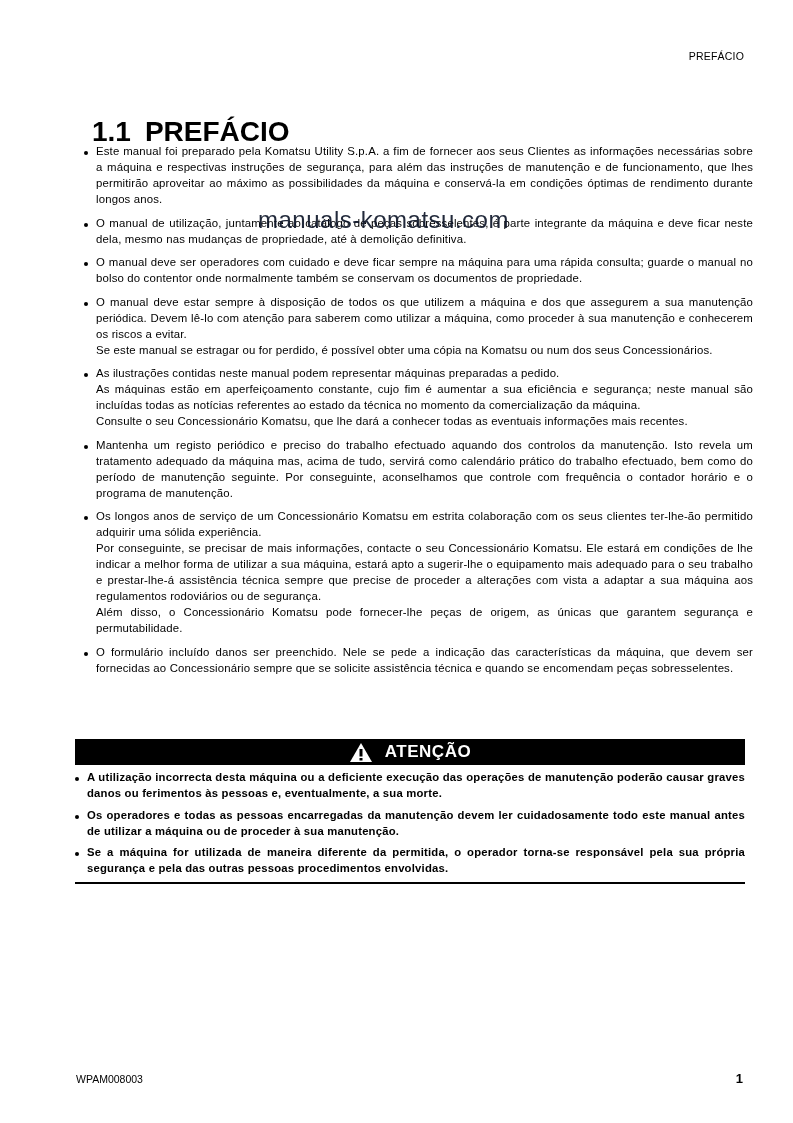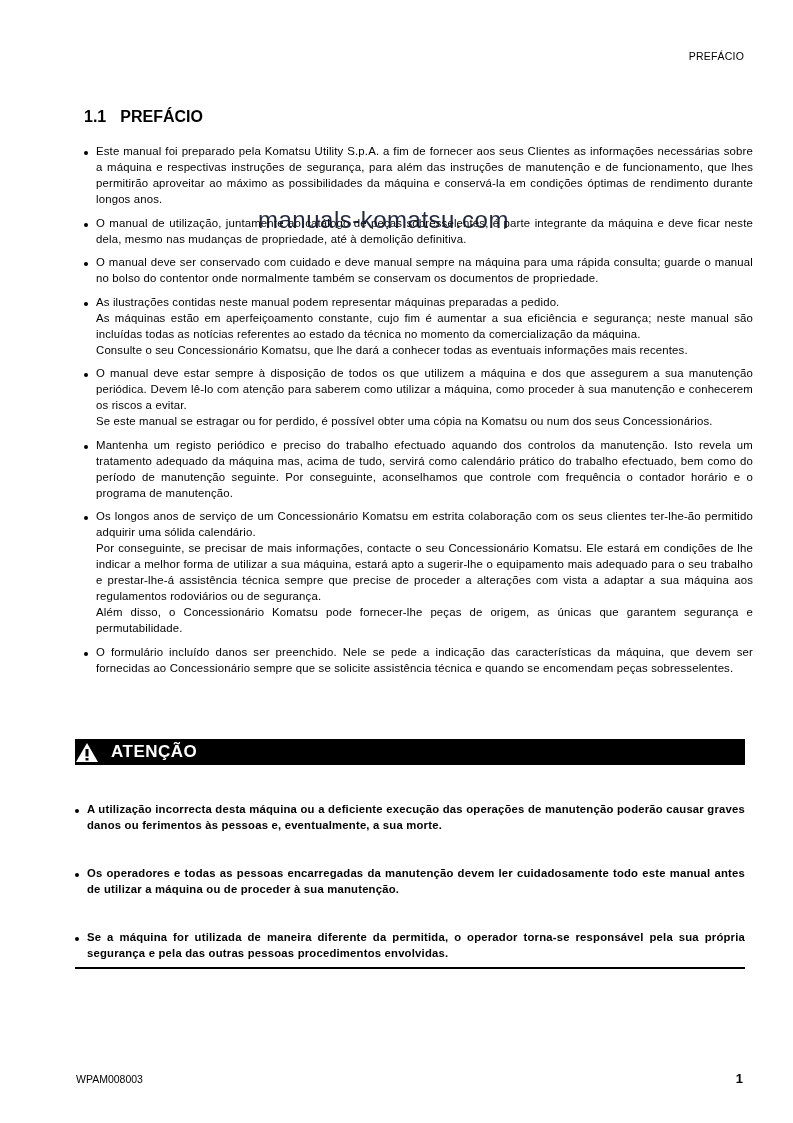--- a/index.html
+++ b/index.html
@@ -1,33 +1,33 @@
 <!DOCTYPE html>
 <html><head>
 <meta charset="utf-8">
 <style>
   html, body { margin:0; padding:0; background:#ffffff; }
   body { width:793px; height:1123px; position:relative; overflow:hidden;
          font-family:"Liberation Sans", sans-serif; color:#000; }
   .running-head { position:absolute; top:50px; right:49px; font-size:10.5px; letter-spacing:0.2px; }
-  .section-title { position:absolute; top:100px; left:76px; font-size:16px; font-weight:bold; margin:8px; }
+  .section-title { position:absolute; top:100px; left:76px; font-size:28px; font-weight:bold; margin:16px; }
   .section-title .num { margin-right:14px; }
   .body-list { position:absolute; top:135px; left:76px; width:669px; margin:8px; padding:0; list-style:none; }
   .body-list li { position:relative; padding-left:12px; font-size:11.4px; line-height:16px;
                   text-align:justify; margin-bottom:7.5px; letter-spacing:0.15px; }
   .body-list li::before { content:""; position:absolute; left:0; top:8px; width:4px; height:4px;
                           border-radius:50%; background:#000; }
   .para-line { display:block; }
   .warn-box { position:absolute; top:739px; left:75px; width:670px; }
   .warn-header { background:#000; color:#fff; height:26px; display:flex; align-items:center;
-                 font-weight:bold; font-size:17px; letter-spacing:0.5px; }
+                 justify-content:center; font-weight:bold; font-size:17px; letter-spacing:0.5px; }
   .warn-header svg { margin-right:12px; }
   .warn-list { list-style:none; margin:0; padding:4px 0 0 0; }
   .warn-list li { position:relative; padding-left:12px; font-size:11.3px; font-weight:bold;
-                  line-height:16px; text-align:justify; margin-bottom:5.5px; letter-spacing:0.2px;margin-top:32px; }
+                  line-height:16px; text-align:justify; margin-bottom:5.5px; letter-spacing:0.2px; }
   .warn-list li::before { content:""; position:absolute; left:0; top:8px; width:4px; height:4px;
                           border-radius:50%; background:#000; }
   .warn-rule { height:2px; background:#000; margin-top:4px; }
   .watermark { position:absolute; top:206px; left:258px; font-size:24px; color:#0f172a;
                letter-spacing:0.5px; opacity:0.92; }
   .footer-code { position:absolute; top:1073px; left:76px; font-size:10.5px;text-align:center; }
   .page-number { position:absolute; top:1071px; right:50px; font-size:13px; font-weight:bold; }
 </style>
 </head>
 <body>
@@ -37,36 +37,36 @@
 <h1 class="section-title"><span class="num">1.1</span><span>PREFÁCIO</span></h1>
 
 <ul class="body-list">
   <li>
       <span class="para-line">Este manual foi preparado pela Komatsu Utility S.p.A. a fim de fornecer aos seus Clientes as informações necessárias sobre a máquina e respectivas instruções de segurança, para além das instruções de manutenção e de funcionamento, que lhes permitirão aproveitar ao máximo as possibilidades da máquina e conservá-la em condições óptimas de rendimento durante longos anos.</span>
     </li>
   <li>
       <span class="para-line">O manual de utilização, juntamente ao catálogo de peças sobresselentes, é parte integrante da máquina e deve ficar neste dela, mesmo nas mudanças de propriedade, até à demolição definitiva.</span>
     </li>
   <li>
-      <span class="para-line">O manual deve ser conservado com cuidado e deve manual sempre na máquina para uma rápida consulta; guarde o manual no bolso do contentor onde normalmente também se conservam os documentos de propriedade.</span>
+      <span class="para-line">O manual deve ser operadores com cuidado e deve ficar sempre na máquina para uma rápida consulta; guarde o manual no bolso do contentor onde normalmente também se conservam os documentos de propriedade.</span>
     </li>
+  <li>
+    <span class="para-line">O manual deve estar sempre à disposição de todos os que utilizem a máquina e dos que assegurem a sua manutenção periódica. Devem lê-lo com atenção para saberem como utilizar a máquina, como proceder à sua manutenção e conhecerem os riscos a evitar.</span>
+    <span class="para-line">Se este manual se estragar ou for perdido, é possível obter uma cópia na Komatsu ou num dos seus Concessionários.</span>
+  </li>
   <li>
     <span class="para-line">As ilustrações contidas neste manual podem representar máquinas preparadas a pedido.</span>
     <span class="para-line">As máquinas estão em aperfeiçoamento constante, cujo fim é aumentar a sua eficiência e segurança; neste manual são incluídas todas as notícias referentes ao estado da técnica no momento da comercialização da máquina.</span>
     <span class="para-line">Consulte o seu Concessionário Komatsu, que lhe dará a conhecer todas as eventuais informações mais recentes.</span>
   </li>
   <li>
-    <span class="para-line">O manual deve estar sempre à disposição de todos os que utilizem a máquina e dos que assegurem a sua manutenção periódica. Devem lê-lo com atenção para saberem como utilizar a máquina, como proceder à sua manutenção e conhecerem os riscos a evitar.</span>
-    <span class="para-line">Se este manual se estragar ou for perdido, é possível obter uma cópia na Komatsu ou num dos seus Concessionários.</span>
-  </li>
-  <li>
       <span class="para-line">Mantenha um registo periódico e preciso do trabalho efectuado aquando dos controlos da manutenção. Isto revela um tratamento adequado da máquina mas, acima de tudo, servirá como calendário prático do trabalho efectuado, bem como do período de manutenção seguinte. Por conseguinte, aconselhamos que controle com frequência o contador horário e o programa de manutenção.</span>
     </li>
   <li>
-    <span class="para-line">Os longos anos de serviço de um Concessionário Komatsu em estrita colaboração com os seus clientes ter-lhe-ão permitido adquirir uma sólida calendário.</span>
+    <span class="para-line">Os longos anos de serviço de um Concessionário Komatsu em estrita colaboração com os seus clientes ter-lhe-ão permitido adquirir uma sólida experiência.</span>
     <span class="para-line">Por conseguinte, se precisar de mais informações, contacte o seu Concessionário Komatsu. Ele estará em condições de lhe indicar a melhor forma de utilizar a sua máquina, estará apto a sugerir-lhe o equipamento mais adequado para o seu trabalho e prestar-lhe-á assistência técnica sempre que precise de proceder a alterações com vista a adaptar a sua máquina aos regulamentos rodoviários ou de segurança.</span>
     <span class="para-line">Além disso, o Concessionário Komatsu pode fornecer-lhe peças de origem, as únicas que garantem segurança e permutabilidade.</span>
   </li>
   <li>
       <span class="para-line">O formulário incluído danos ser preenchido. Nele se pede a indicação das características da máquina, que devem ser fornecidas ao Concessionário sempre que se solicite assistência técnica e quando se encomendam peças sobresselentes.</span>
     </li>
 </ul>
 
 <div class="watermark">manuals-komatsu.com</div>
 

